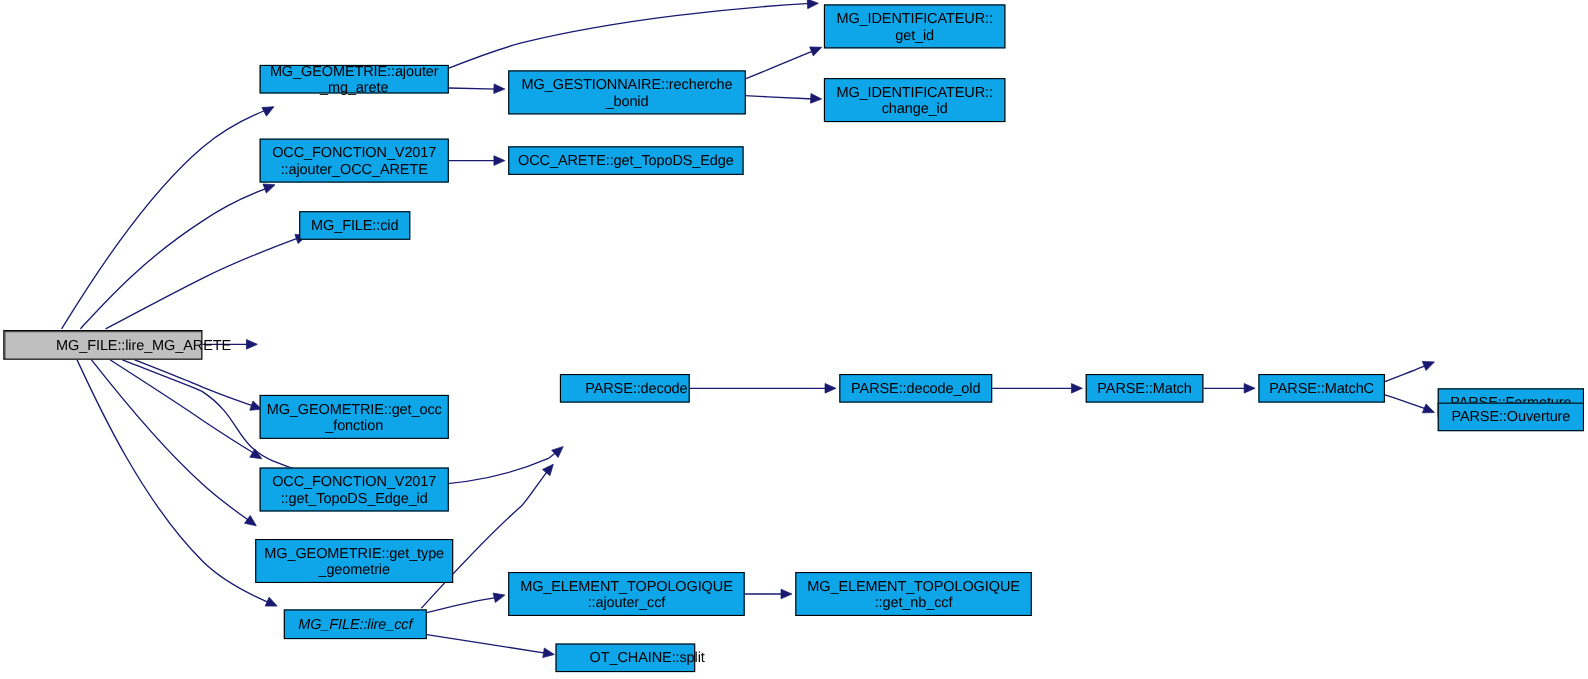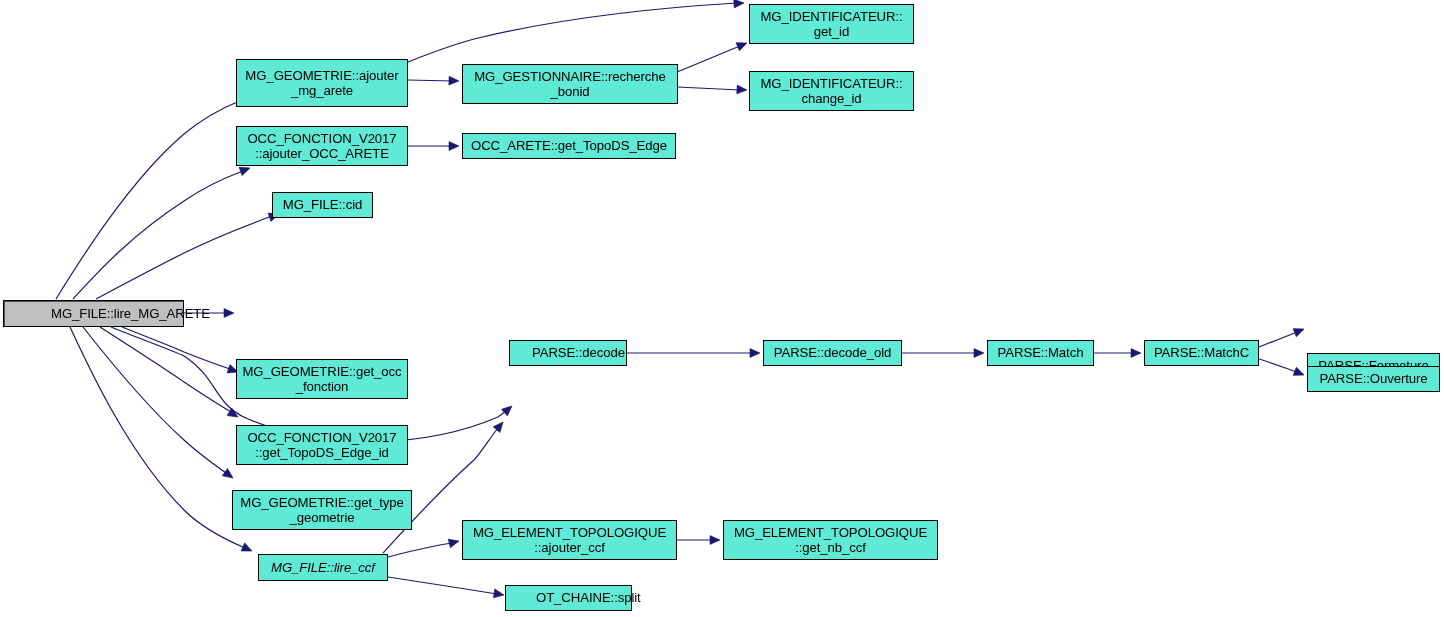--- a/index.html
+++ b/index.html
@@ -22,21 +22,21 @@
     left: 0;
     top: 0;
     width: 1444px;
     height: 617px;
     pointer-events: none;
   }
   .node {
     position: absolute;
     box-sizing: border-box;
     border: 1px solid #000000;
-    background: #5eead4;
+    background: #0ea5e9;
     color: #000000;
     font-size: 13.2px;
     line-height: 15.5px;
     display: flex;
     align-items: center;
     justify-content: center;
     text-align: center;
     white-space: pre-line;
     z-index: 2;
     letter-spacing: -0.1px;
@@ -100,21 +100,21 @@
       <path d="M 902,353 L 977,353" fill="none" stroke="#191970" stroke-width="1.2"></path>
       <polygon points="-10,-4.4 0,0 -10,4.4" fill="#191970" stroke="#191970" stroke-width="0.6" transform="translate(984,353) rotate(0)"></polygon>
       <path d="M 1094,353 L 1134,353" fill="none" stroke="#191970" stroke-width="1.2"></path>
       <polygon points="-10,-4.4 0,0 -10,4.4" fill="#191970" stroke="#191970" stroke-width="0.6" transform="translate(1141,353) rotate(0)"></polygon>
       <path d="M 1259,347 C 1272,342 1285,337 1297,332" fill="none" stroke="#191970" stroke-width="1.2"></path>
       <polygon points="-10,-4.4 0,0 -10,4.4" fill="#191970" stroke="#191970" stroke-width="0.6" transform="translate(1304,329) rotate(-22)"></polygon>
       <path d="M 1259,359 C 1272,363 1285,368 1297,372" fill="none" stroke="#191970" stroke-width="1.2"></path>
       <polygon points="-10,-4.4 0,0 -10,4.4" fill="#191970" stroke="#191970" stroke-width="0.6" transform="translate(1304,375) rotate(22)"></polygon>
     </svg>
 <div class="node root" style="left: 3px; top: 300px; width: 181px; height: 27px;"><span class="lbl">MG_FILE::lire_MG_ARETE</span></div>
-    <div class="node" style="left: 236px; top: 59px; width: 172px; height: 48px;"><span class="lbl">MG_GEOMETRIE::ajouter
+    <div class="node" style="left: 236px; top: 59px; width: 172px; height: 26px;"><span class="lbl">MG_GEOMETRIE::ajouter
 _mg_arete</span></div>
     <div class="node" style="left: 462px; top: 64px; width: 216px; height: 40px;"><span class="lbl">MG_GESTIONNAIRE::recherche
 _bonid</span></div>
     <div class="node" style="left: 749px; top: 4px; width: 165px; height: 40px;"><span class="lbl">MG_IDENTIFICATEUR::
 get_id</span></div>
     <div class="node" style="left: 749px; top: 71px; width: 165px; height: 40px;"><span class="lbl">MG_IDENTIFICATEUR::
 change_id</span></div>
     <div class="node" style="left: 236px; top: 126px; width: 172px; height: 40px;"><span class="lbl">OCC_FONCTION_V2017
 ::ajouter_OCC_ARETE</span></div>
     <div class="node" style="left: 462px; top: 133px; width: 214px; height: 26px;"><span class="lbl">OCC_ARETE::get_TopoDS_Edge</span></div>

